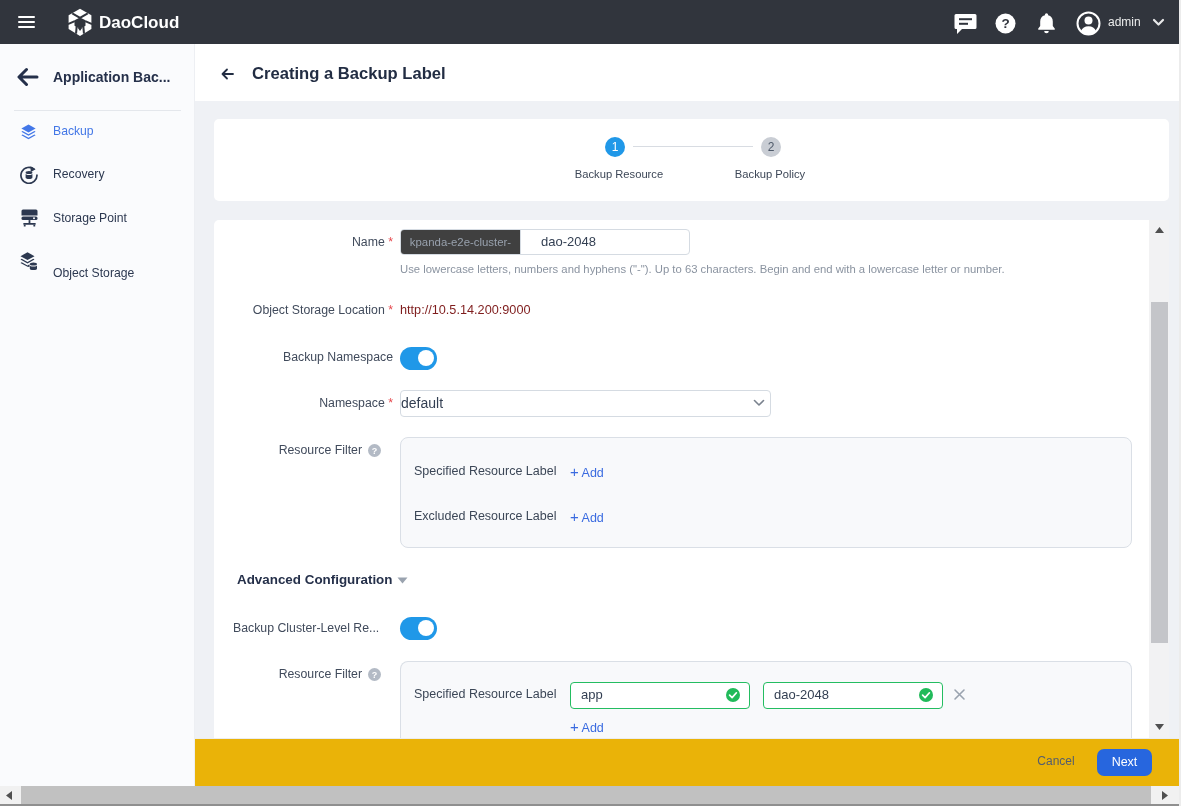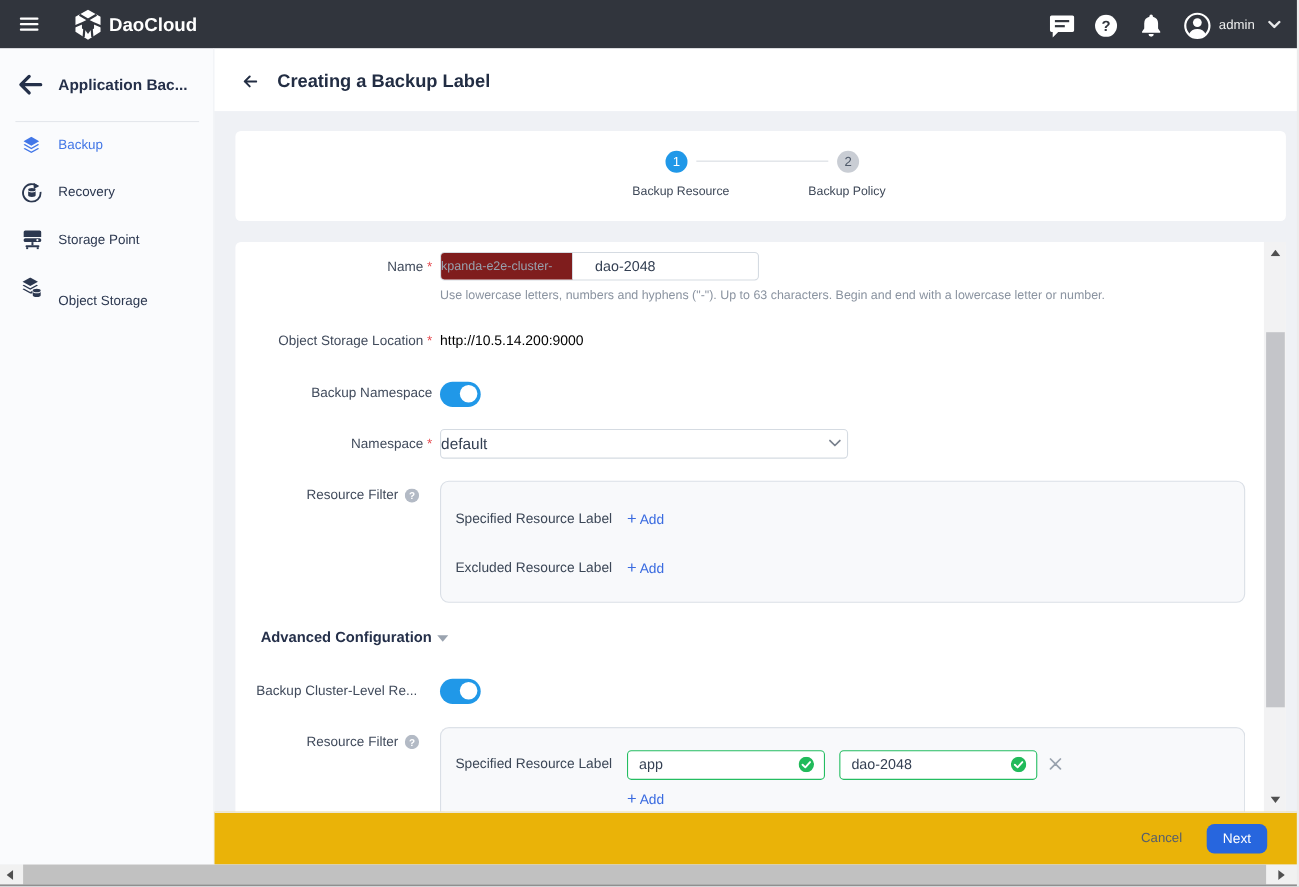--- a/index.html
+++ b/index.html
@@ -149,27 +149,27 @@
   <div class="stepcircle" style="left:391px; top:17.5px; background:#2098e8; color:#fff;">1</div>
   <div class="abs" style="left:419px; top:27px; width:120px; height:1px; background:#d8dce2;"></div>
   <div class="stepcircle" style="left:547px; top:17.5px; background:#c9cdd4; color:#4e5969;">2</div>
   <div class="steplabel" style="left:340px; top:47.5px; width:130px; text-align:center;">Backup Resource</div>
   <div class="steplabel" style="left:491px; top:47.5px; width:130px; text-align:center;">Backup Policy</div>
 </div>
 
 <div class="abs" id="formcard">
   <div class="flabel" style="left:19px; top:14.5px; width:160px;">Name <span class="req">*</span></div>
   <div class="input" style="left:186px; top:9px; width:290px; height:26px;">
-    <div class="abs" style="left:0; top:0; width:120px; height:24px; background:#7f1d1d; border-right:1px solid #d5dbe2; border-radius:3px 0 0 3px; color:#98a1ad; line-height:24px; font-size:11.4px;">kpanda-e2e-cluster-</div>
+    <div class="abs" style="left:0; top:0; width:120px; height:24px; background:#404040; border-right:1px solid #d5dbe2; border-radius:3px 0 0 3px; color:#98a1ad; text-align:center; line-height:24px; font-size:11.4px;">kpanda-e2e-cluster-</div>
     <div class="abs" style="left:140px; top:0; line-height:24px;">dao-2048</div>
   </div>
   <div class="abs" style="left:186px; top:42.5px; font-size:11.3px; color:#8a93a0;">Use lowercase letters, numbers and hyphens ("-"). Up to 63 characters. Begin and end with a lowercase letter or number.</div>
 
   <div class="flabel" style="left:19px; top:82.5px; width:160px;">Object Storage Location <span class="req">*</span></div>
-  <div class="abs" style="left:186px; top:82.5px; font-size:12.7px; color:#000000;">http://10.5.14.200:9000</div>
+  <div class="abs" style="left:186px; top:82.5px; font-size:12.7px; color:#7f1d1d;">http://10.5.14.200:9000</div>
 
   <div class="flabel" style="left:19px; top:129.5px; width:160px;">Backup Namespace</div>
   <div class="toggle" style="left:186px; top:126.5px;">
       <div class="knob"></div>
     </div>
 
   <div class="flabel" style="left:19px; top:176px; width:160px;">Namespace <span class="req">*</span></div>
   <div class="input" style="left:186px; top:169.5px; width:371px; height:27px; line-height:25px; font-size:14px;">default</div>
   <svg class="abs" style="left:539px; top:179px;" width="12" height="8" viewBox="0 0 12 8">
     <polyline points="1.5,1.5 6,6 10.5,1.5" fill="none" stroke="#7a828e" stroke-width="1.6" stroke-linecap="round" stroke-linejoin="round"></polyline>

